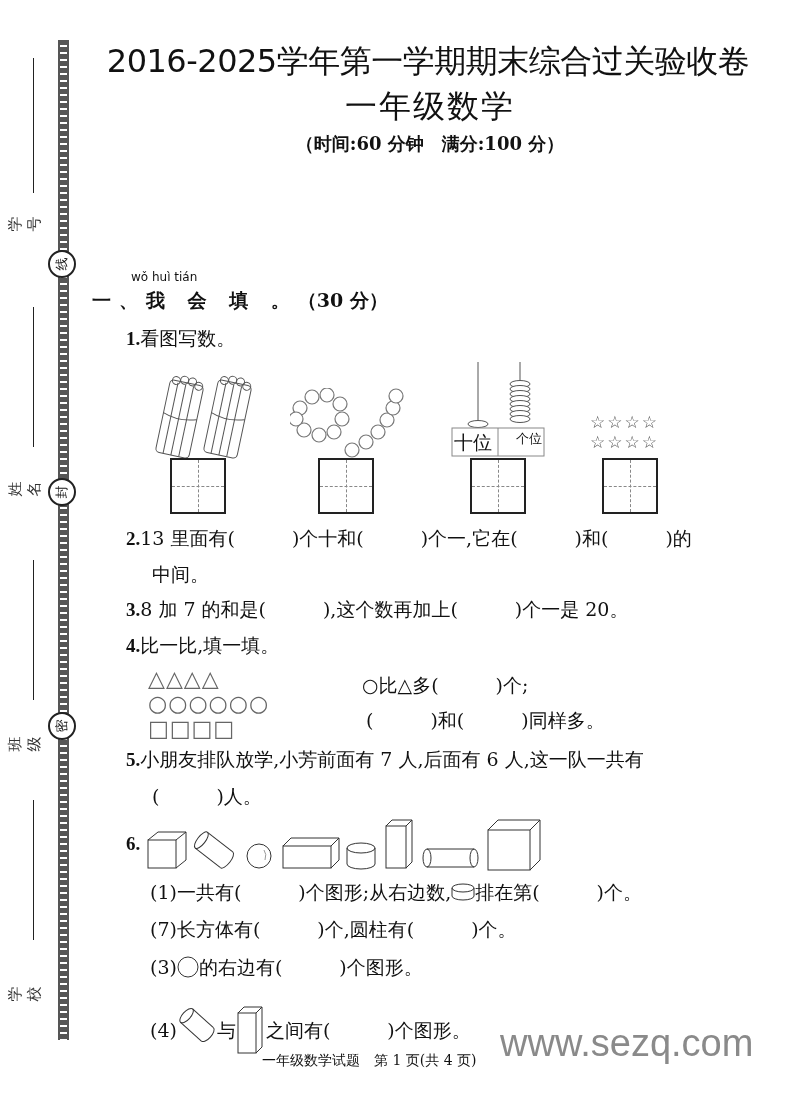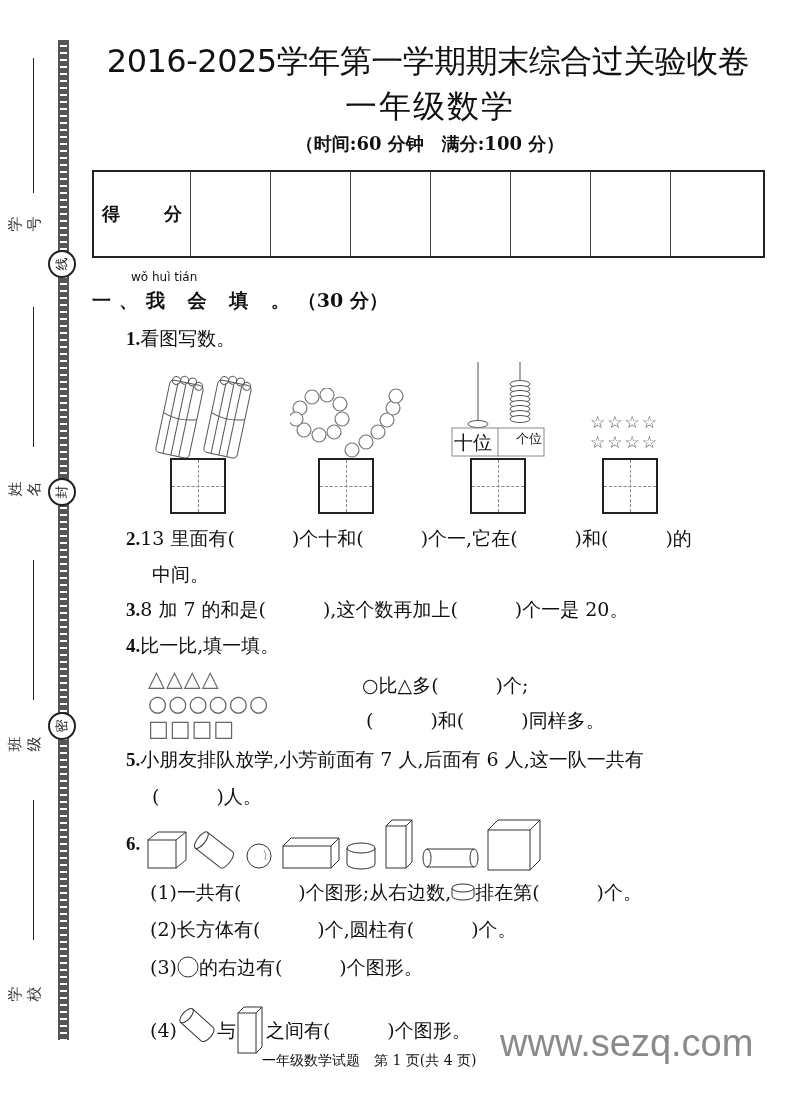--- a/index.html
+++ b/index.html
@@ -74,30 +74,20 @@
 <div style="position:absolute;left:33px;top:307px;width:1px;height:140px;background:#222"></div>
 <div style="position:absolute;left:33px;top:560px;width:1px;height:140px;background:#222"></div>
 <div style="position:absolute;left:33px;top:800px;width:1px;height:140px;background:#222"></div>
 
 <div class="title">2016-2025学年第一学期期末综合过关验收卷</div>
 <div class="subtitle">一年级数学</div>
 <div class="meta">（时间:60 分钟　满分:100 分）</div>
 
 <table class="score">
   <tbody>
-  <tr>
-    <td class="head">得　分</td>
-    <td></td>
-    <td></td>
-    <td></td>
-    <td></td>
-    <td></td>
-    <td></td>
-    <td></td>
-  </tr>
 </tbody>
   </table>
 
 <div class="pinyin">wǒ huì tián</div>
 <div class="section">
   <b>一、我 会 填 。</b><span>（30 分）</span>
 </div>
 
 <div class="q" style="left:126px;top:326px">
   <span class="num">1.</span><span>看图写数。</span>
@@ -260,21 +250,21 @@
 <div class="q" style="left:150px;top:880px">
   <span>(1)一共有(　　　)个图形;从右边数,</span><svg width="24" height="18" style="vertical-align:-2px">
       <g fill="none" stroke="#333">
         <ellipse cx="12" cy="5" rx="11" ry="4"></ellipse>
         <line x1="1" y1="5" x2="1" y2="13"></line>
         <line x1="23" y1="5" x2="23" y2="13"></line>
         <path d="M1 13 A11 4 0 0 0 23 13"></path>
       </g>
     </svg><span>排在第(　　　)个。</span>
 </div>
-<div class="q" style="left:150px;top:917px">(2)长方体有(　　　)个,圆柱有(　　　)个。</div>
+<div class="q" style="left:150px;top:917px">(7)长方体有(　　　)个,圆柱有(　　　)个。</div>
 <div class="q" style="left:150px;top:955px">
   <span>(3)</span><svg width="22" height="22" style="vertical-align:-4px">
       <circle cx="11" cy="11" r="10" fill="none" stroke="#333"></circle>
     </svg><span>的右边有(　　　)个图形。</span>
 </div>
 <div class="q" style="left:150px;top:1005px">
   <span>(4)</span><svg width="40" height="40" style="vertical-align:-8px">
       <g fill="none" stroke="#333" transform="translate(20,20) rotate(42)">
         <ellipse cx="-14" cy="0" rx="4" ry="9"></ellipse>
         <line x1="-14" y1="-9" x2="14" y2="-9"></line>

